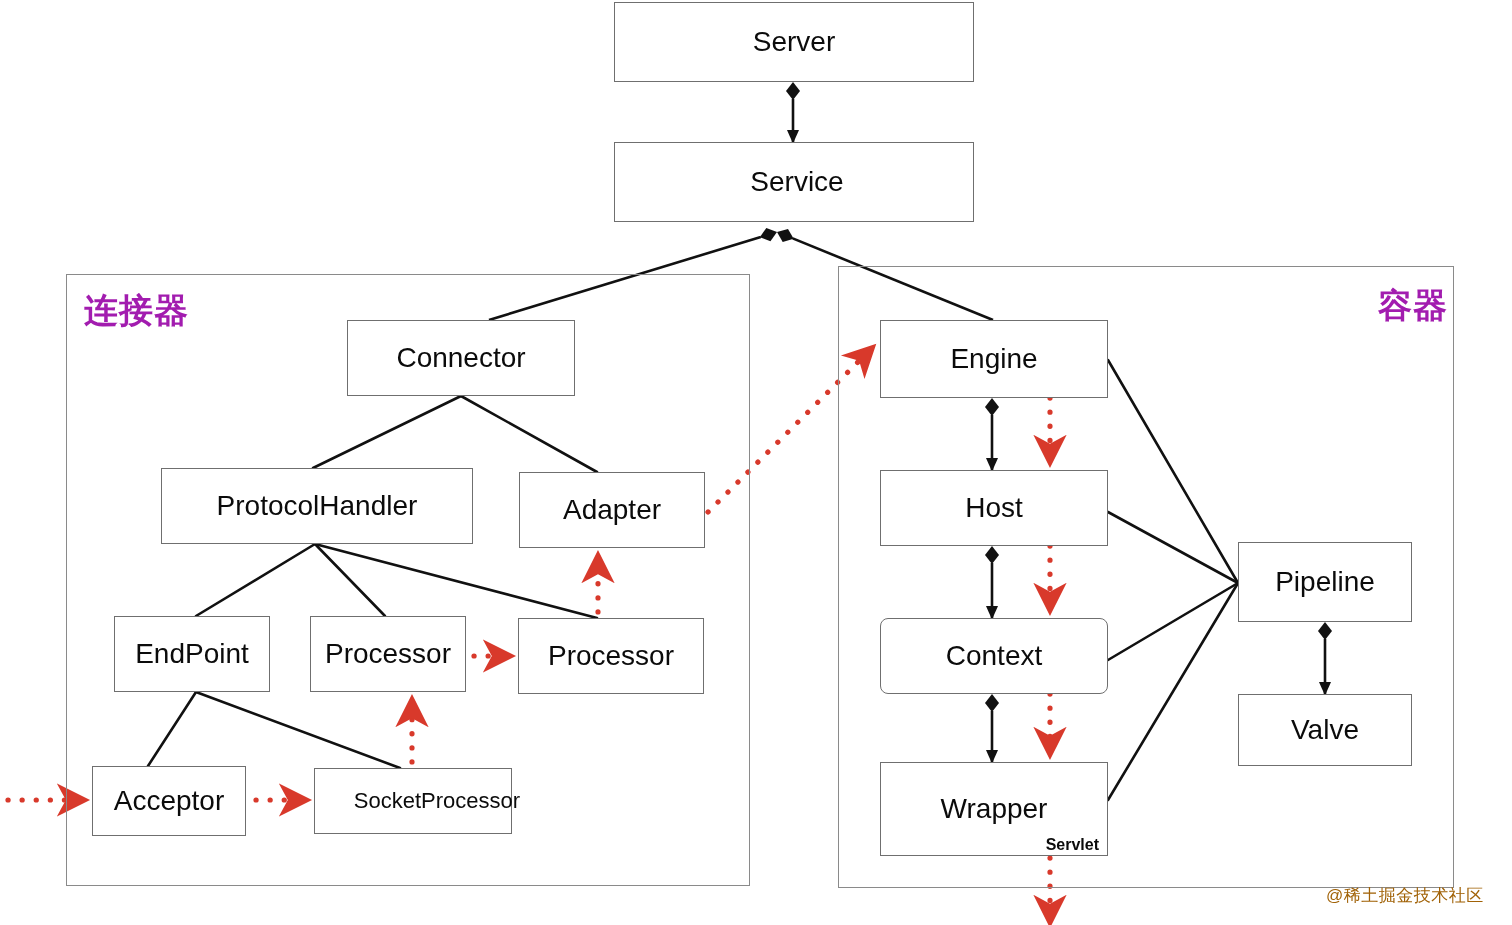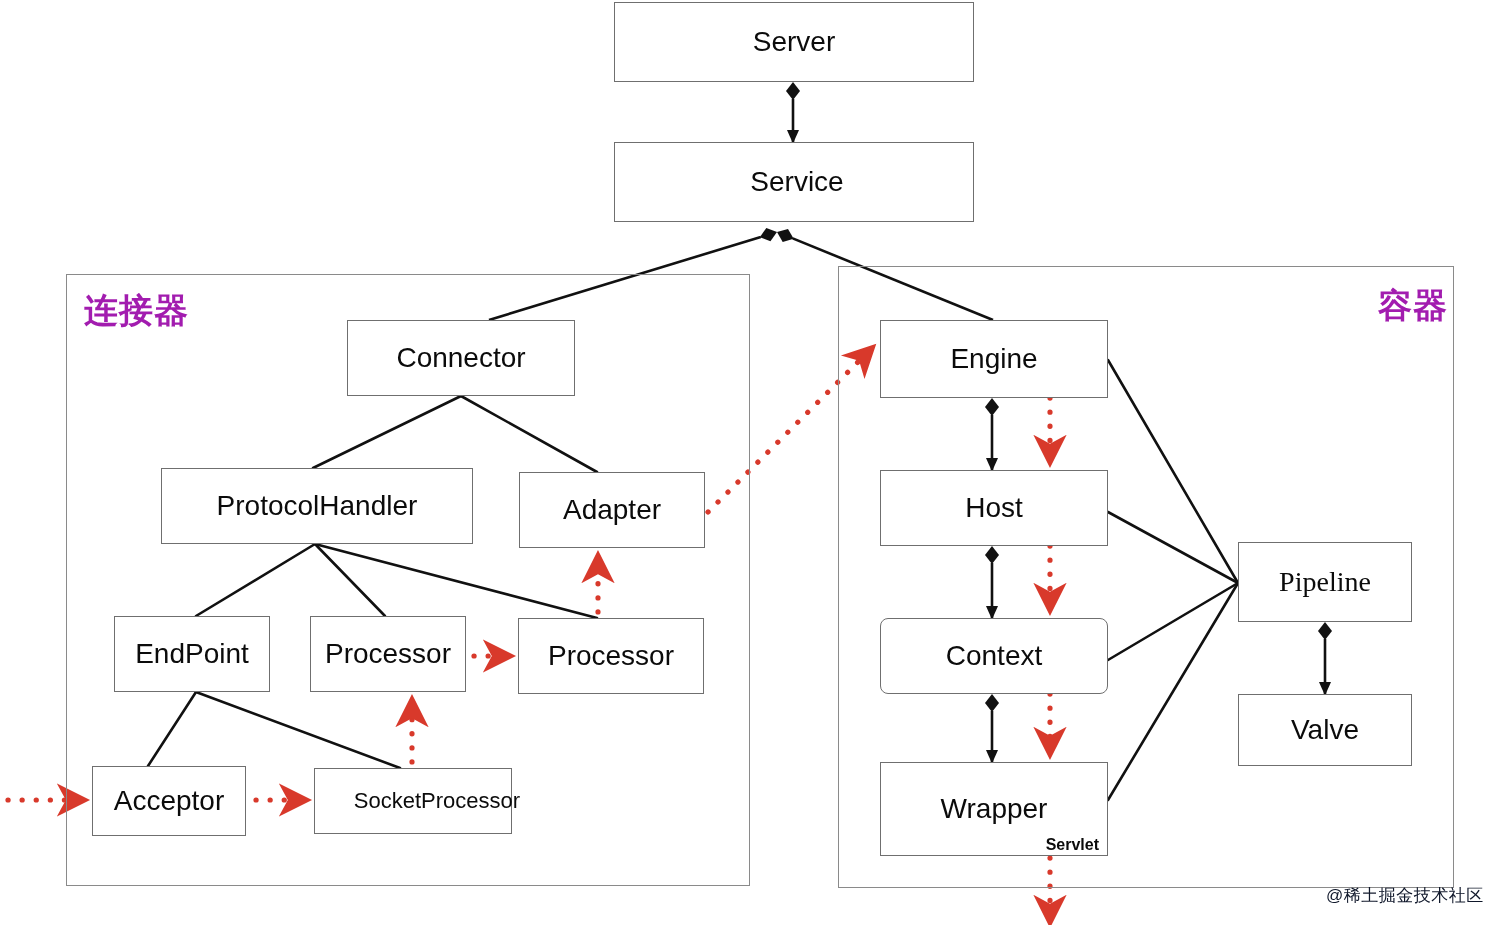--- a/index.html
+++ b/index.html
@@ -64,21 +64,21 @@
     right: 8px;
     bottom: 1px;
     font-size: 16px;
     font-weight: 700;
     color: #0b0b0b;
     white-space: nowrap;
   }
   .watermark {
     position: absolute;
     font-size: 17px;
-    color: #0f172a;
+    color: #a16207;
     white-space: nowrap;
     letter-spacing: 0.5px;
   }
 </style>
 </head>
 <body>
 
 <div id="diagram">
 
   <svg id="edges" viewBox="0 0 1512 925" width="1512" height="925" xmlns="http://www.w3.org/2000/svg">
@@ -176,21 +176,21 @@
       <div class="node" style="left: 880px; top: 470px; width: 228px; height: 76px;">
         <span class="label">Host</span>
       </div>
       <div class="node" style="left: 880px; top: 618px; width: 228px; height: 76px; border-radius: 8px;">
         <span class="label">Context</span>
       </div>
       <div class="node" style="left: 880px; top: 762px; width: 228px; height: 94px;">
         <span class="label">Wrapper</span>
         <span class="sublabel">Servlet</span>
       </div>
-      <div class="node" style="left: 1238px; top: 542px; width: 174px; height: 80px; font-family: Liberation Serif, serif;">
+      <div class="node" style="left: 1238px; top: 542px; width: 174px; height: 80px;">
         <span class="label">Pipeline</span>
       </div>
       <div class="node" style="left: 1238px; top: 694px; width: 174px; height: 72px;">
         <span class="label">Valve</span>
       </div>
     </div>
 
   <div class="watermark" style="left:1326px; top:884px;">@稀土掘金技术社区</div>
 
 </div>

